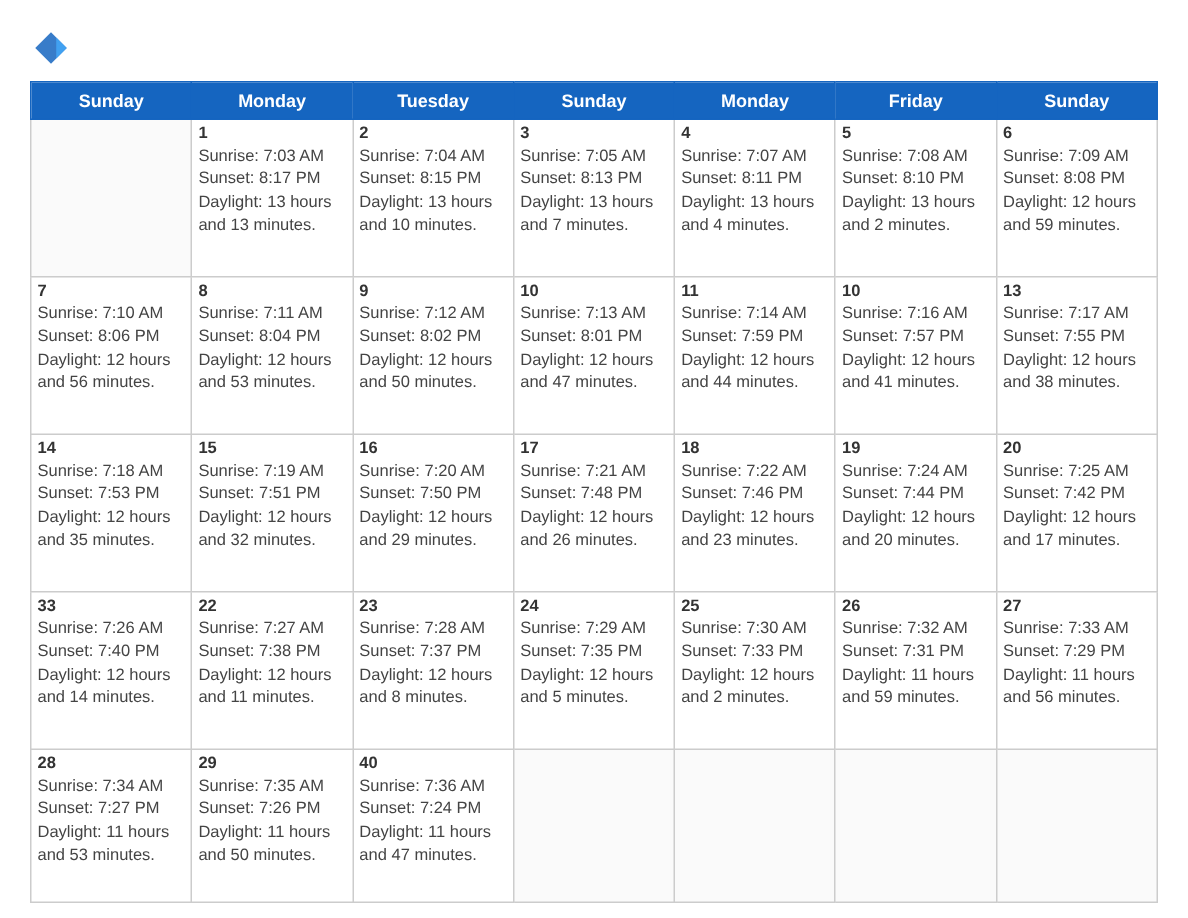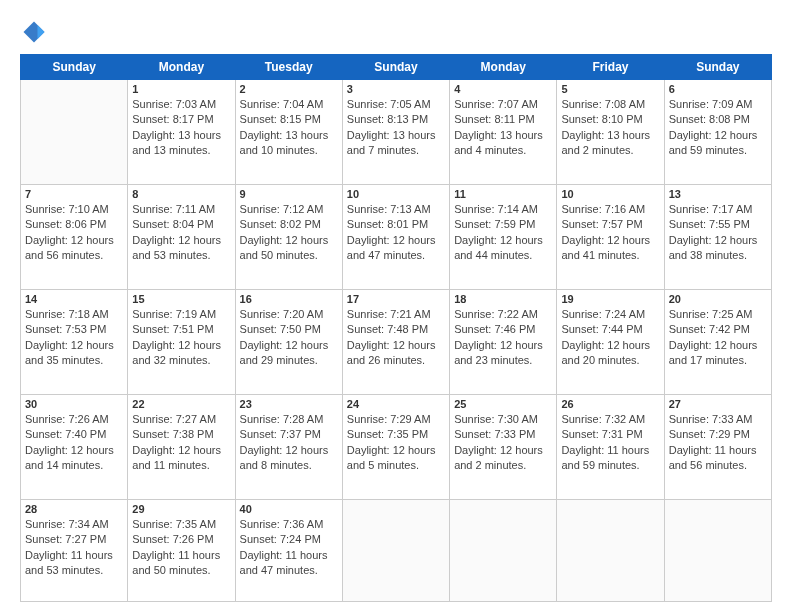--- a/index.html
+++ b/index.html
@@ -214,21 +214,21 @@
             <span class="day-num">19</span>
             <div class="day-info">Sunrise: 7:24 AM<br>Sunset: 7:44 PM<br>Daylight: 12 hours<br>and 20 minutes.</div>
           </td>
           <td>
             <span class="day-num">20</span>
             <div class="day-info">Sunrise: 7:25 AM<br>Sunset: 7:42 PM<br>Daylight: 12 hours<br>and 17 minutes.</div>
           </td>
         </tr>
         <tr>
           <td>
-            <span class="day-num">30</span>
+            <span class="day-num">33</span>
             <div class="day-info">Sunrise: 7:26 AM<br>Sunset: 7:40 PM<br>Daylight: 12 hours<br>and 14 minutes.</div>
           </td>
           <td>
             <span class="day-num">22</span>
             <div class="day-info">Sunrise: 7:27 AM<br>Sunset: 7:38 PM<br>Daylight: 12 hours<br>and 11 minutes.</div>
           </td>
           <td>
             <span class="day-num">23</span>
             <div class="day-info">Sunrise: 7:28 AM<br>Sunset: 7:37 PM<br>Daylight: 12 hours<br>and 8 minutes.</div>
           </td>

